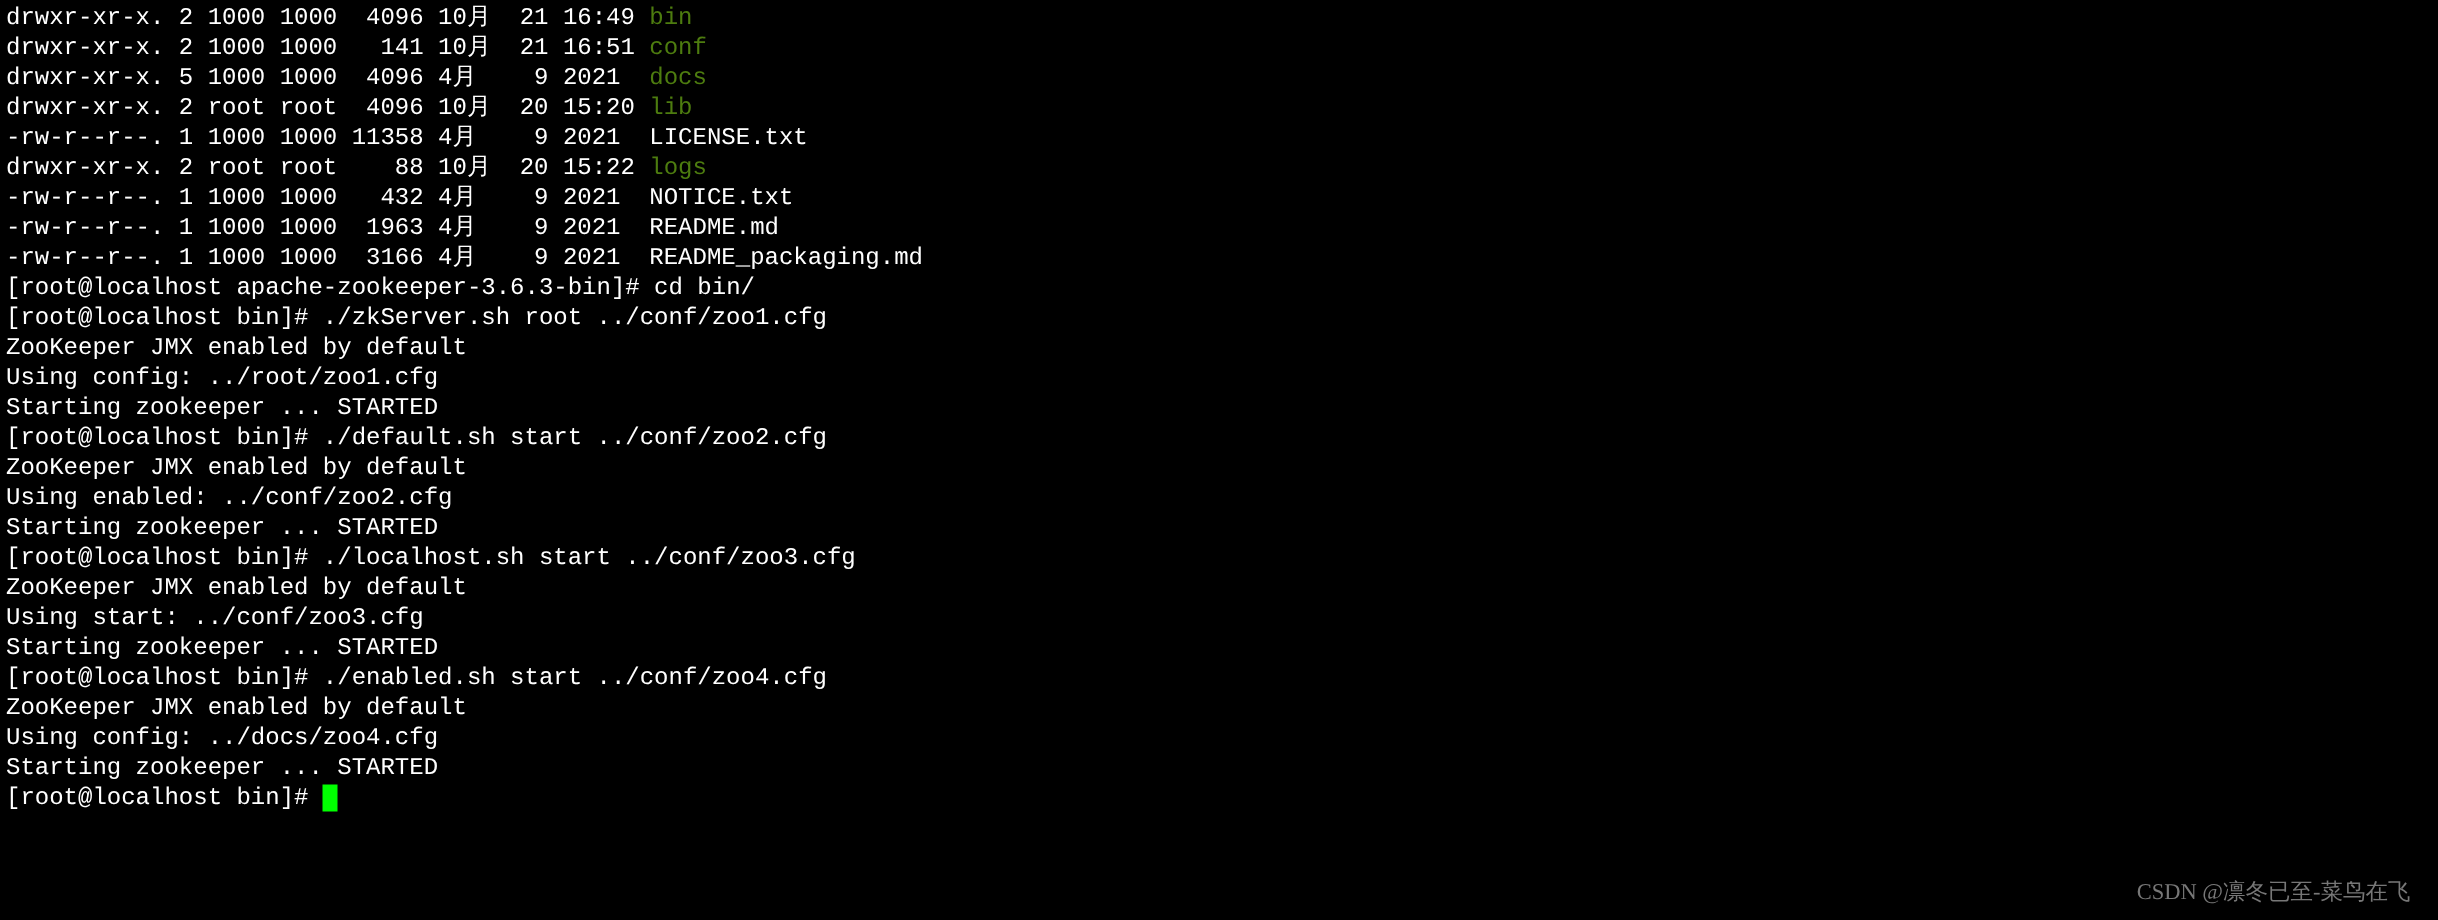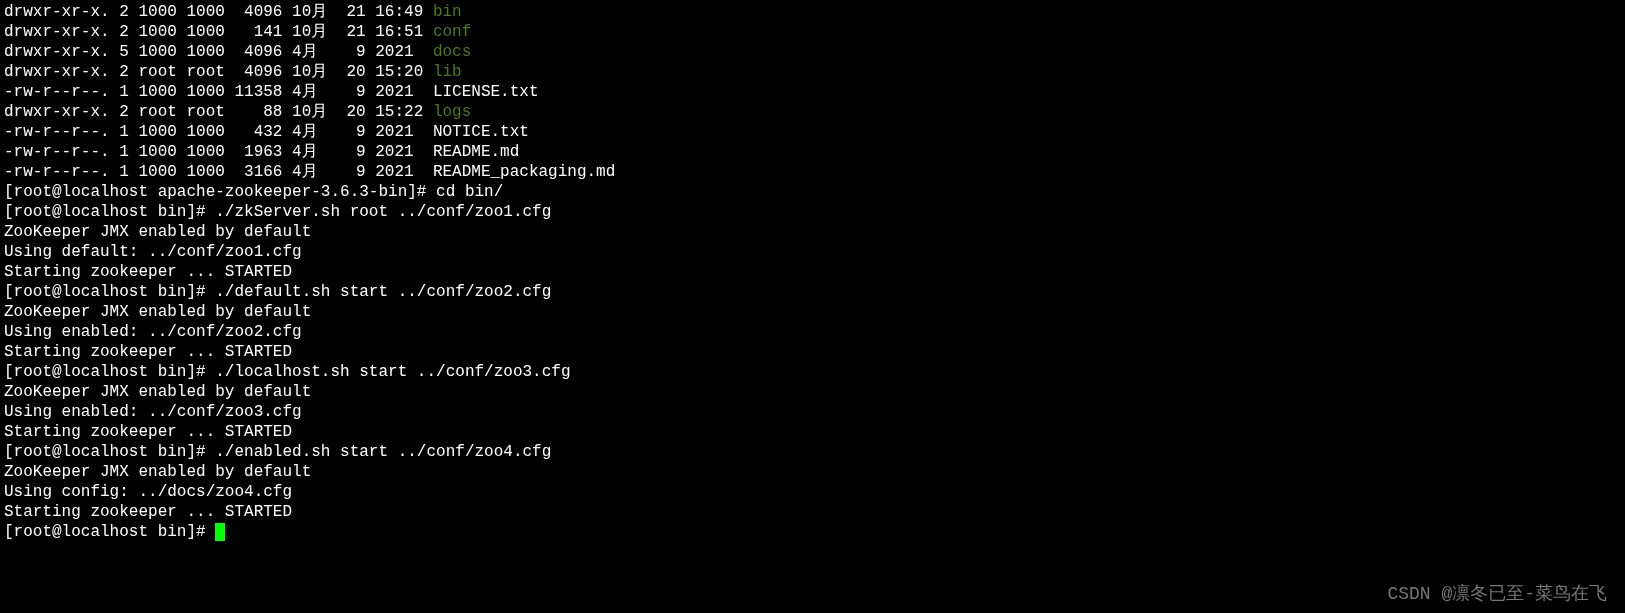--- a/index.html
+++ b/index.html
@@ -20,46 +20,46 @@
   }
   .dir {
     color: #4d7c0f;
     font-weight: normal;
   }
   .wm {
     position: absolute;
     right: 18px;
     bottom: 8px;
     color: #777;
-    font-family: Liberation Mono, monospace;
-    font-size: 18px;
+    font-family: Liberation Serif, serif;
+    font-size: 15px;
   }
   .cursor {
     display: inline-block;
     width: 10px;
     height: 18px;
     background: #00ff00;
     vertical-align: text-bottom;
   }
 </style>
 </head>
 <body>
 
 <div class="terminal"><div id="listing"><div>drwxr-xr-x. 2 1000 1000  4096 10月  21 16:49 <span class="dir">bin</span></div><div>drwxr-xr-x. 2 1000 1000   141 10月  21 16:51 <span class="dir">conf</span></div><div>drwxr-xr-x. 5 1000 1000  4096 4月    9 2021  <span class="dir">docs</span></div><div>drwxr-xr-x. 2 root root  4096 10月  20 15:20 <span class="dir">lib</span></div><div>-rw-r--r--. 1 1000 1000 11358 4月    9 2021  <span>LICENSE.txt</span></div><div>drwxr-xr-x. 2 root root    88 10月  20 15:22 <span class="dir">logs</span></div><div>-rw-r--r--. 1 1000 1000   432 4月    9 2021  <span>NOTICE.txt</span></div><div>-rw-r--r--. 1 1000 1000  1963 4月    9 2021  <span>README.md</span></div><div>-rw-r--r--. 1 1000 1000  3166 4月    9 2021  <span>README_packaging.md</span></div></div><span>[root@localhost apache-zookeeper-3.6.3-bin]# </span><span>cd bin/</span>
 <span>[root@localhost bin]# </span><span>./zkServer.sh root ../conf/zoo1.cfg</span>
 <span>ZooKeeper JMX enabled by default</span>
-<span>Using default: ../conf/zoo1.cfg</span>
+<span>Using config: ../root/zoo1.cfg</span>
 <span>Starting zookeeper ... STARTED</span>
 <span>[root@localhost bin]# </span><span>./default.sh start ../conf/zoo2.cfg</span>
 <span>ZooKeeper JMX enabled by default</span>
 <span>Using enabled: ../conf/zoo2.cfg</span>
 <span>Starting zookeeper ... STARTED</span>
 <span>[root@localhost bin]# </span><span>./localhost.sh start ../conf/zoo3.cfg</span>
 <span>ZooKeeper JMX enabled by default</span>
-<span>Using enabled: ../conf/zoo3.cfg</span>
+<span>Using start: ../conf/zoo3.cfg</span>
 <span>Starting zookeeper ... STARTED</span>
 <span>[root@localhost bin]# </span><span>./enabled.sh start ../conf/zoo4.cfg</span>
 <span>ZooKeeper JMX enabled by default</span>
 <span>Using config: ../docs/zoo4.cfg</span>
 <span>Starting zookeeper ... STARTED</span>
 <span>[root@localhost bin]# </span><span class="cursor"></span>
 </div>
 
 <div class="wm">CSDN @凛冬已至-菜鸟在飞</div>
 

